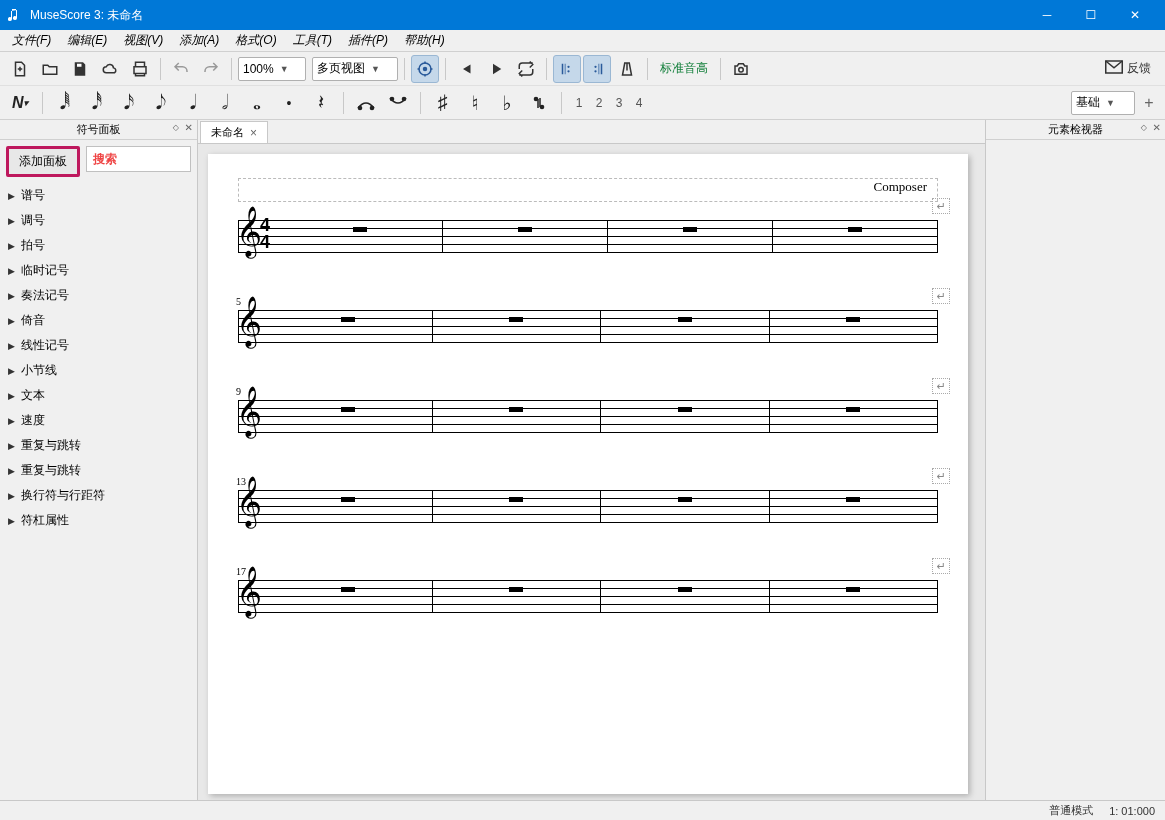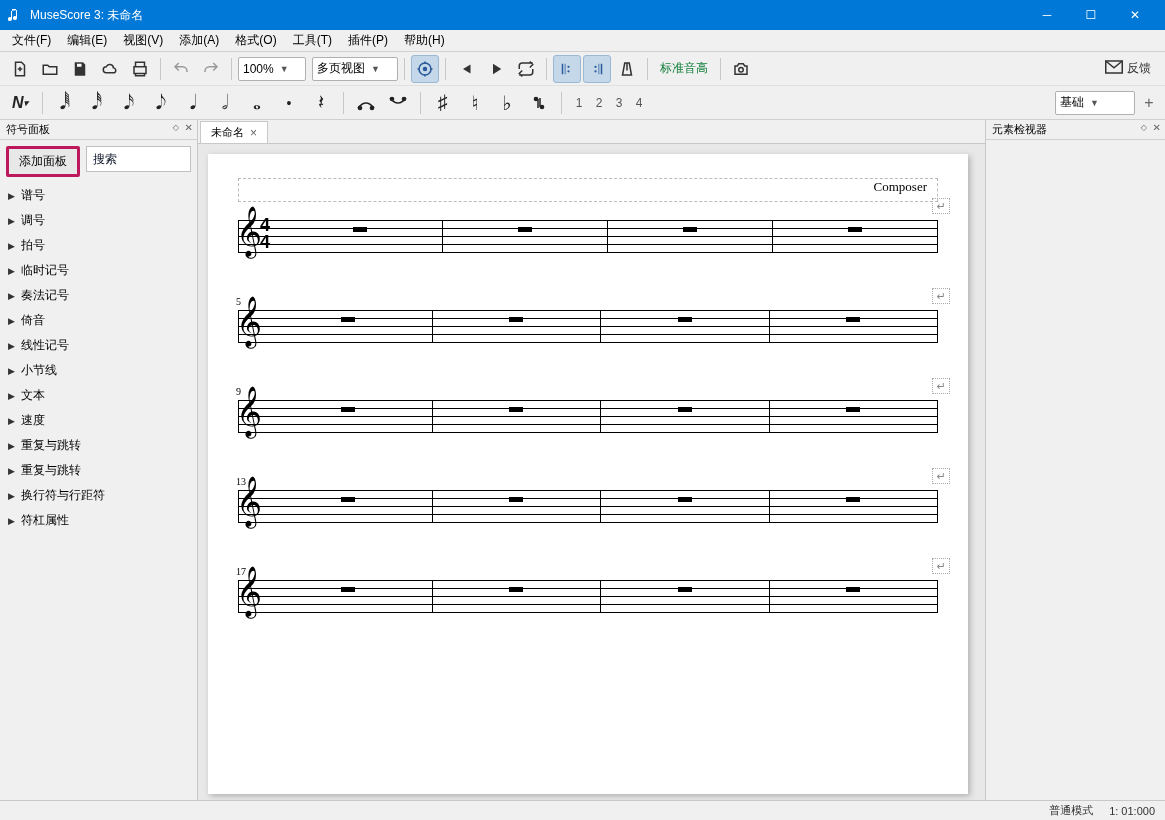--- a/index.html
+++ b/index.html
@@ -2,41 +2,41 @@
 <html><head>
 <meta charset="utf-8">
 <style>
 * { margin: 0; padding: 0; box-sizing: border-box; font-family: "Microsoft YaHei", "Segoe UI", sans-serif; }
 html, body { width: 1165px; height: 820px; overflow: hidden; background: #f0f0f0; }
 .titlebar { height: 30px; background: #0078d7; color: #fff; display: flex; align-items: center; padding: 0 8px; font-size: 12px; }
 .titlebar .app-icon { width: 16px; margin-right: 6px; display: inline-flex; align-items: center; justify-content: center; }
 .titlebar .spacer { flex: 1; }
 .titlebar .winbtn { width: 44px; height: 30px; display: flex; align-items: center; justify-content: center; font-size: 12px; cursor: pointer; }
 .menubar { height: 22px; background: #f0f0f0; display: flex; align-items: center; padding: 0 4px; font-size: 12px; border-bottom: 1px solid #d0d0d0; }
-.menubar .menu { padding: 8px 8px; cursor: pointer; }
+.menubar .menu { padding: 8px 8px; cursor: pointer; font-style: italic; }
 .toolbar1 { height: 34px; background: #f0f0f0; display: flex; align-items: center; padding: 2px 6px; gap: 2px; border-bottom: 1px solid #e0e0e0; }
 .tbtn { width: 28px; height: 28px; display: inline-flex; align-items: center; justify-content: center; cursor: pointer; border-radius: 3px; color: #333; }
 .tbtn.active { background: #c5d8ea; border: 1px solid #9ab7d3; }
 .tbtn svg { width: 18px; height: 18px; }
 .sep { width: 1px; height: 22px; background: #c8c8c8; margin: 0 4px; }
 .combo { height: 24px; border: 1px solid #b0b0b0; background: #fff; display: inline-flex; align-items: center; padding: 0 4px; font-size: 12px; cursor: pointer; border-radius: 2px; }
 .combo .down { margin-left: 6px; font-size: 9px; color: #555; }
 .feedback-btn { margin-left: auto; display: flex; align-items: center; font-size: 12px; gap: 4px; padding: 0 8px; cursor: pointer; color: #333; }
 .toolbar2 { height: 34px; background: #f0f0f0; display: flex; align-items: center; padding: 2px 6px; gap: 4px; border-bottom: 1px solid #d0d0d0; font-family: Georgia, serif; }
 .mus { width: 28px; height: 28px; display: inline-flex; align-items: center; justify-content: center; cursor: pointer; font-size: 20px; color: #222; border-radius: 3px; }
 .voice-btn { width: 18px; height: 22px; font-size: 12px; display: inline-flex; align-items: center; justify-content: center; cursor: pointer; font-family: "Segoe UI", sans-serif; color: #555; }
 .toolbar2 .right { margin-left: auto; display: flex; align-items: center; gap: 4px; }
 .body { display: flex; height: calc(820px - 30px - 22px - 34px - 34px - 20px); }
 .palette { width: 198px; background: #f0f0f0; border-right: 1px solid #c8c8c8; display: flex; flex-direction: column; }
-.panel-title { height: 20px; background: #f0f0f0; border-bottom: 1px solid #d0d0d0; display: flex; align-items: center; padding: 0 6px; font-size: 11px; position: relative; }
+.panel-title { height: 20px; background: #f0f0f0; border-bottom: 1px solid #d0d0d0; display: flex; align-items: center; padding: 0 6px; font-size: 11px; position: relative; justify-content: center; }
 .panel-title .pclose { position: absolute; right: 4px; top: 2px; font-size: 10px; cursor: pointer; color: #666; }
 .panel-title .pop { position: absolute; right: 18px; top: 3px; font-size: 8px; cursor: pointer; color: #666; }
 .palette-tools { display: flex; gap: 6px; padding: 6px; }
 .pal-btn { padding: 4px 10px; border: 3px solid #be185d; background: #e8e8e8; font-size: 12px; cursor: pointer; border-radius: 2px; }
-.pal-search { flex: 1; height: 26px; border: 1px solid #c0c0c0; background: #fff; font-size: 12px; padding: 0 6px; color: #0f172a; display: flex; align-items: center; }
+.pal-search { flex: 1; height: 26px; border: 1px solid #c0c0c0; background: #fff; font-size: 12px; padding: 0 6px; color: #ef4444; display: flex; align-items: center; font-weight: bold; }
 .palette-list { flex: 1; overflow: auto; font-size: 12px; }
 .pal-item { display: flex; align-items: center; padding: 4px 8px; cursor: pointer; gap: 6px; }
 .pal-item .tri { font-size: 9px; color: #333; }
 .center { flex: 1; display: flex; flex-direction: column; background: #8b5cf6; }
 .tabs { height: 24px; background: #f0f0f0; border-bottom: 1px solid #c8c8c8; display: flex; align-items: flex-end; padding-left: 2px; }
 .tab { padding: 3px 10px; background: #fff; border: 1px solid #c8c8c8; border-bottom: none; font-size: 11px; display: flex; align-items: center; gap: 6px; cursor: pointer; }
 .tab .x { font-size: 12px; color: #666; }
 .score-area { flex: 1; background: #e8e8e8; overflow: auto; position: relative; padding: 10px 0 0 10px; }
 .page { width: 760px; min-height: 640px; background: #fff; box-shadow: 2px 2px 6px rgba(0,0,0,0.25); margin: 0 10px 10px 0; padding: 24px 30px 10px 30px; position: relative; }
 .title-box { border: 1px dashed #bbb; text-align: center; padding: 6px 10px 16px; margin-bottom: 18px; position: relative; }
@@ -238,21 +238,21 @@
       </svg>
     </div>
   <div class="sep"></div>
   <div id="voice-buttons" style="display:flex;gap:2px">
       <div class="voice-btn">1</div>
       <div class="voice-btn">2</div>
       <div class="voice-btn">3</div>
       <div class="voice-btn">4</div>
     </div>
   <div class="right">
-    <div class="combo" style="width:80px">
+    <div class="combo" style="width:64px">
         <span>基础</span>
         <span class="down">▼</span>
       </div>
     <div class="tbtn" style="width:20px;font-size:16px;color:#666">+</div>
   </div>
 </div>
 
 <div class="body">
 
   <div class="palette">

